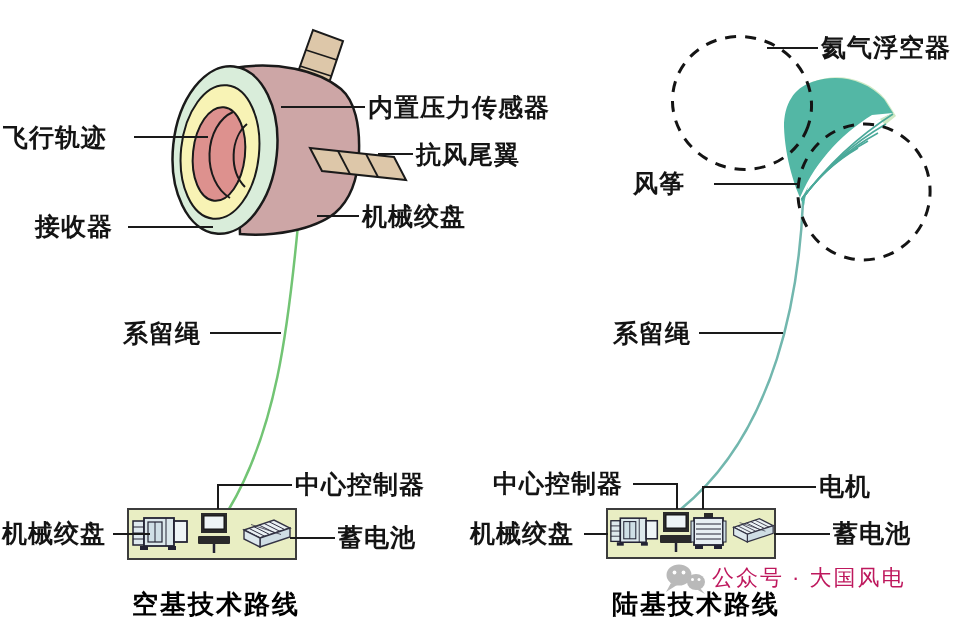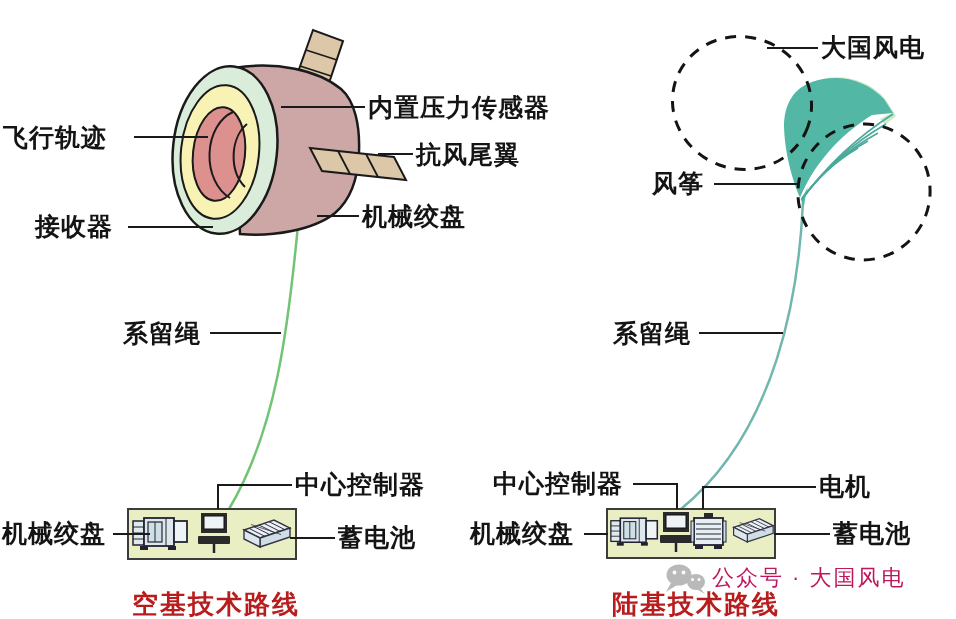--- a/index.html
+++ b/index.html
@@ -1,21 +1,21 @@
 <!DOCTYPE html>
 <html><head>
 <meta charset="utf-8">
 <style>
   html,body{margin:0;padding:0;background:#fff;}
   .stage{position:relative;width:956px;height:619px;background:#ffffff;overflow:hidden;
          font-family:"Liberation Sans","DejaVu Sans",sans-serif;}
   .art{position:absolute;left:0;top:0;}
   .lbl{position:absolute;font-weight:bold;font-size:25px;line-height:29px;color:#141414;
        white-space:nowrap;letter-spacing:1px;}
-  .title{position:absolute;font-weight:bold;font-size:26px;line-height:30px;color:#b91c1c;
+  .title{position:absolute;font-weight:bold;font-size:26px;line-height:30px;color:#000000;
          white-space:nowrap;letter-spacing:2px;}
   .watermark{position:absolute;font-weight:normal;font-size:22px;line-height:30px;color:#be185d;
              white-space:nowrap;letter-spacing:2px;}
 </style>
 </head>
 <body>
 
 <div class="stage">
 
   <svg class="art" width="956" height="619" viewBox="0 0 956 619">
@@ -165,22 +165,22 @@
   <div class="lbl" style="left:416px;top:140px">抗风尾翼</div>
   <div class="lbl" style="left:368px;top:93px">内置压力传感器</div>
   <div class="lbl" style="left:35px;top:212px">接收器</div>
   <div class="lbl" style="left:362px;top:202px">机械绞盘</div>
   <div class="lbl" style="left:123px;top:319px">系留绳</div>
   <div class="lbl" style="left:295px;top:470px">中心控制器</div>
   <div class="lbl" style="left:2px;top:519px">机械绞盘</div>
   <div class="lbl" style="left:338px;top:523px">蓄电池</div>
   <div class="title" style="left:132px;top:589px">空基技术路线</div>
 
-  <div class="lbl" style="left:821px;top:33px">大国风电</div>
-  <div class="lbl" style="left:652px;top:169px">风筝</div>
+  <div class="lbl" style="left:821px;top:33px">氦气浮空器</div>
+  <div class="lbl" style="left:633px;top:169px">风筝</div>
   <div class="lbl" style="left:613px;top:319px">系留绳</div>
   <div class="lbl" style="left:493px;top:469px">中心控制器</div>
   <div class="lbl" style="left:819px;top:472px">电机</div>
   <div class="lbl" style="left:470px;top:519px">机械绞盘</div>
   <div class="lbl" style="left:833px;top:519px">蓄电池</div>
   <div class="title" style="left:612px;top:589px">陆基技术路线</div>
 
   <div class="watermark" style="left:712px;top:563px">公众号 · 大国风电</div>
 </div>
 

